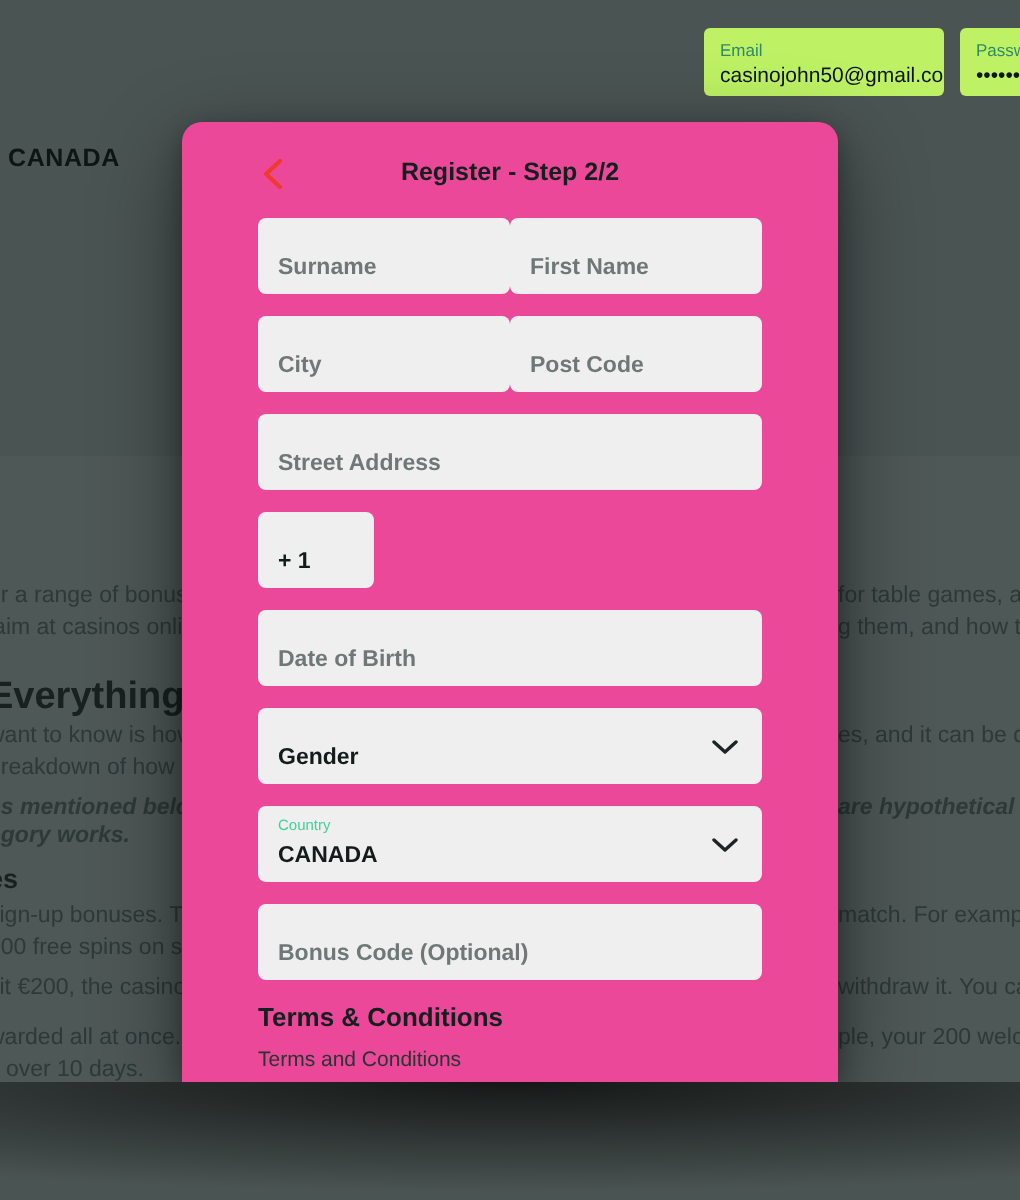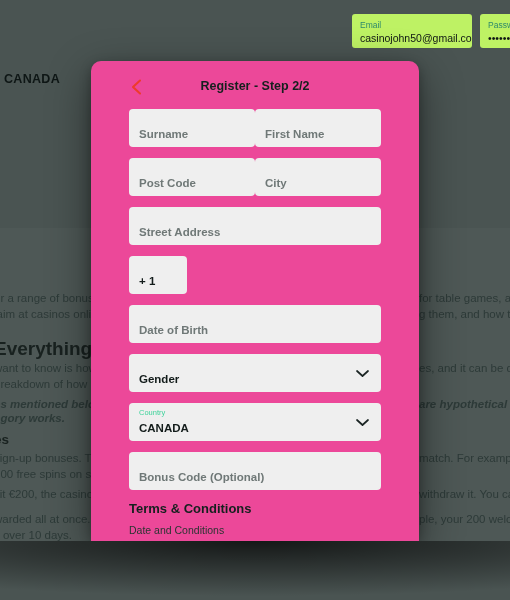--- a/index.html
+++ b/index.html
@@ -311,24 +311,24 @@
         <div class="field">
           <span class="ph">Surname</span>
         </div>
         <div class="field">
           <span class="ph">First Name</span>
         </div>
       </div>
 
       <div class="row">
         <div class="field">
+          <span class="ph">City</span>
+        </div>
+        <div class="field">
           <span class="ph">Post Code</span>
-        </div>
-        <div class="field">
-          <span class="ph">City</span>
         </div>
       </div>
 
       <div class="row">
         <div class="field full">
           <span class="ph">Street Address</span>
         </div>
       </div>
 
       <div class="row">
@@ -367,21 +367,21 @@
       </div>
 
       <div class="row">
         <div class="field full">
           <span class="ph">Bonus Code (Optional)</span>
         </div>
       </div>
 
       <div class="terms-section">
         <div class="terms-title">Terms &amp; Conditions</div>
-        <div class="terms-sub">Date and Conditions</div>
+        <div class="terms-sub">Terms and Conditions</div>
 
       </div>
 
     </div>
   </div>
 
   <div class="bottom-fade"></div>
 </div>
 
 </body></html>

